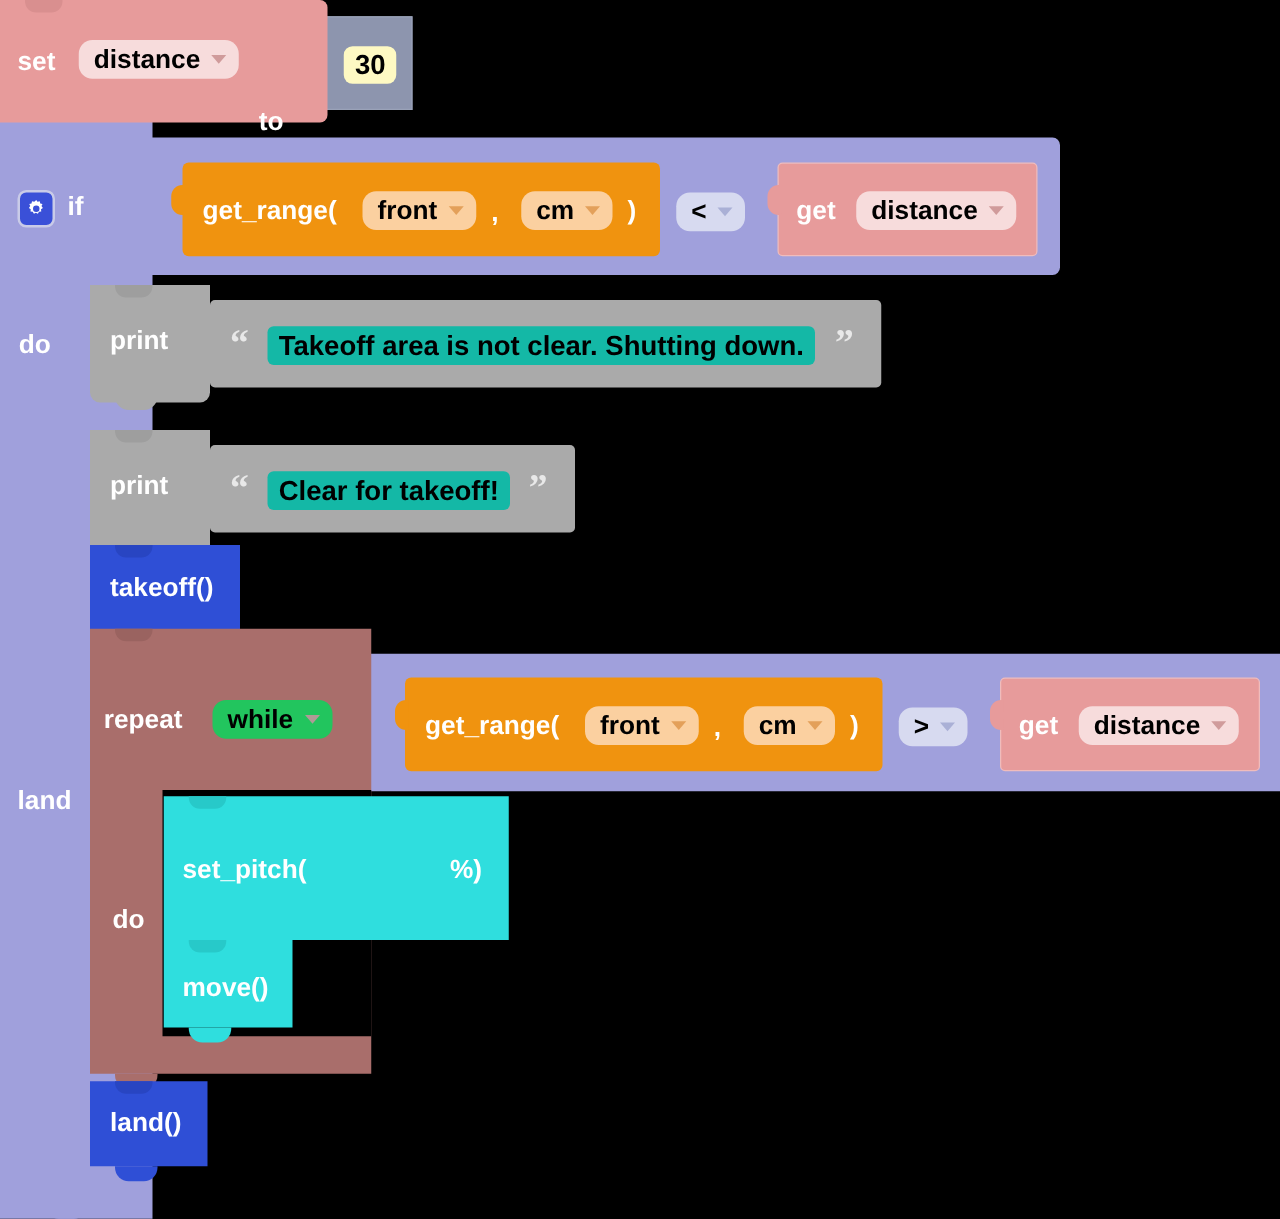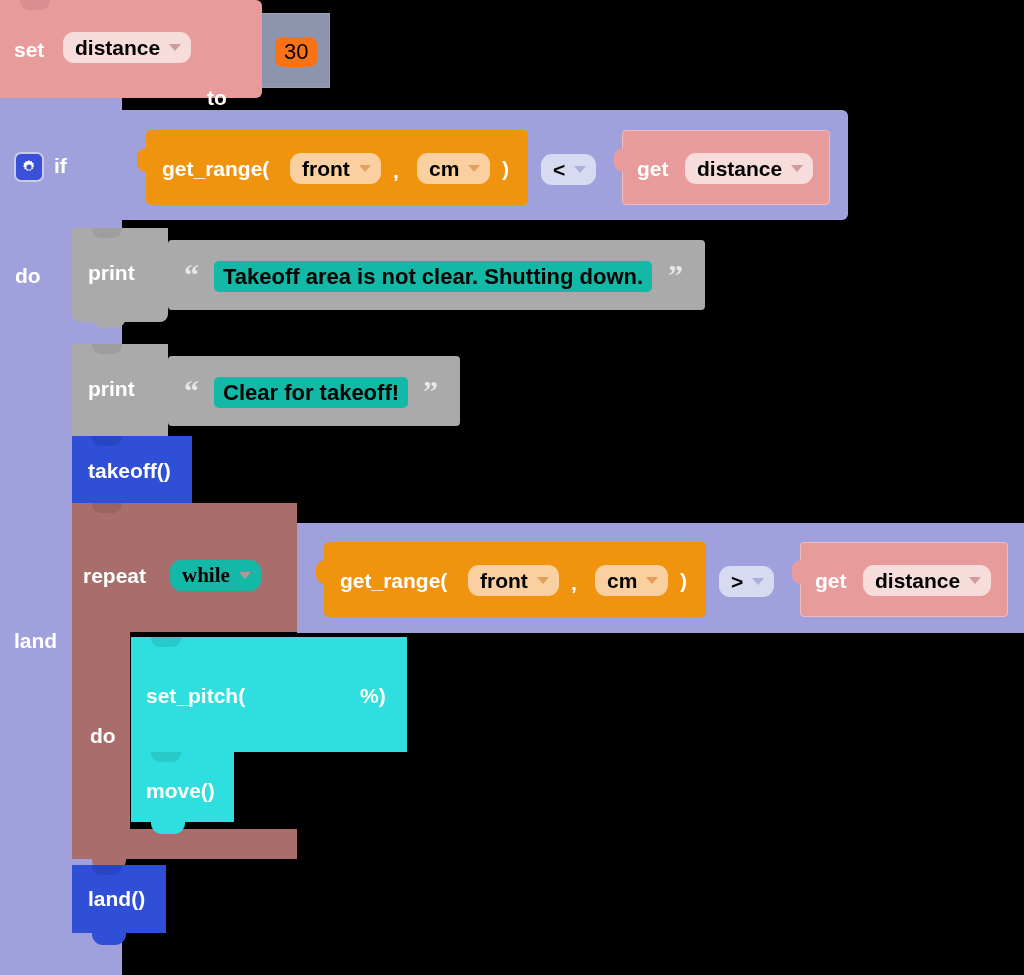--- a/index.html
+++ b/index.html
@@ -56,24 +56,24 @@
     border-top: 7px solid #c78f8f;
     display: inline-block;
   }
   .caret.orange { border-top-color: #e3a05a; }
   .caret.rose   { border-top-color: #d09b9b; }
   .caret.brown  { border-top-color: #b09a96; }
   .caret.blue   { border-top-color: #aab0d6; }
   
   .numfield {
     position: absolute;
-    background: #f97316;
+    background: #fef9c3;
     border-radius: 7px;
     padding: 3px 9px;
-    font-weight: normal;
+    font-weight: bold;
     font-size: 22px;
     color: #000000;
     line-height: 1.1;
   }
   .txtfield {
     position: absolute;
     background: #14b8a6;
     border-radius: 5px;
     padding: 3px 9px;
     font-weight: bold;
@@ -196,21 +196,21 @@
 
   <div class="blk" style="left:72px; top:436px; width:120px; height:68px; background:#2f4fd6;"></div>
   <div class="notch-top" style="left:92px; top:436px; background:#2845c2;"></div>
   <div class="kw" style="left:88px; top:460px;">takeoff()</div>
 
   <div class="blk" style="left:72px; top:503px; width:225px; height:356px; background:#a96e6b;"></div>
   <div class="blk" style="left:130px; top:632px; width:167px; height:197px; background:#000000;"></div>
   <div class="notch-top" style="left:92px; top:503px; background:#9a6360;"></div>
   <div class="blk" style="left:92px; top:859px; width:34px; height:12px; background:#a96e6b; border-radius:0 0 11px 11px;"></div>
   <div class="kw" style="left:83px; top:565px;">repeat</div>
-  <div class="field" style="left:170px; top:560px; background:#14b8a6;font-family:Liberation Serif, serif;">
+  <div class="field" style="left:170px; top:560px; background:#22c55e;">
     <span>while</span>
     <span class="caret brown"></span>
   </div>
   <div class="kw" style="left:90px; top:725px;">do</div>
 
   <div class="blk" style="left:324px; top:542px; width:382px; height:75px; background:#f0930f; border-radius:5px;"></div>
   <div class="plug-left" style="left:316px; top:560px; background:#f0930f;"></div>
   <div class="kw" style="left:340px; top:570px;">get_range(</div>
   <div class="field" style="left:468px; top:565px; background:#fbd0a0;">
     <span>front</span>

